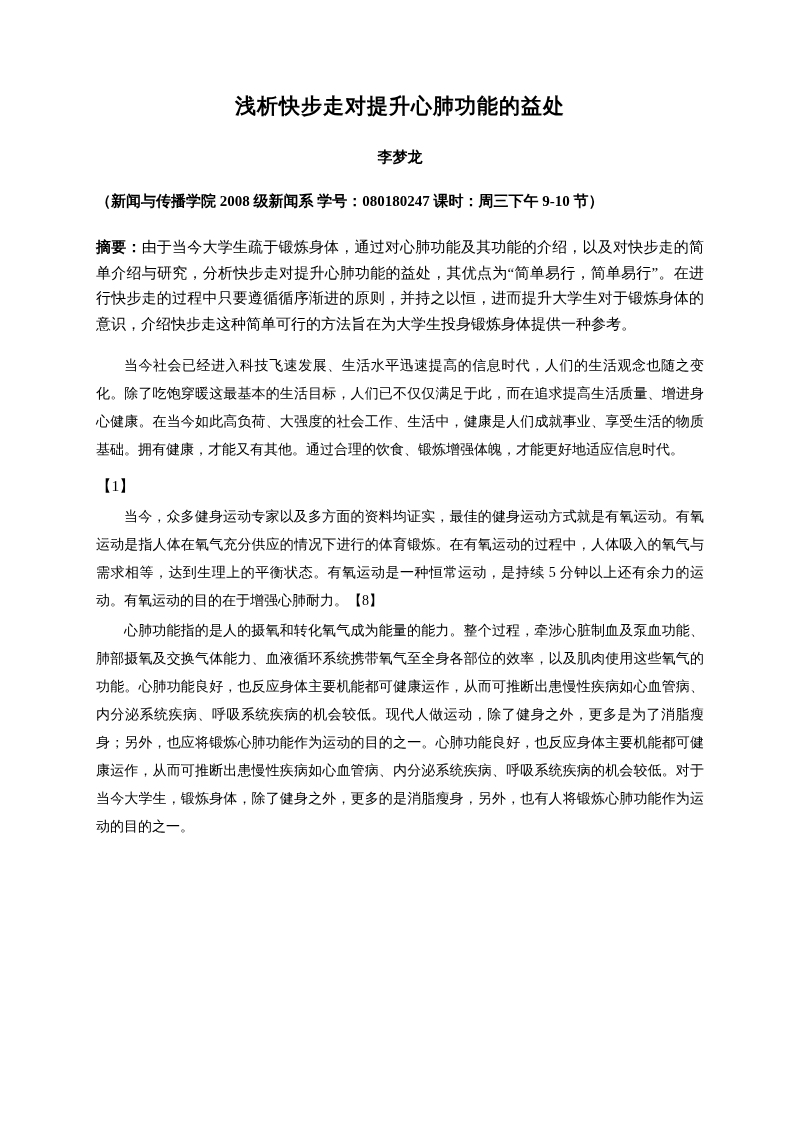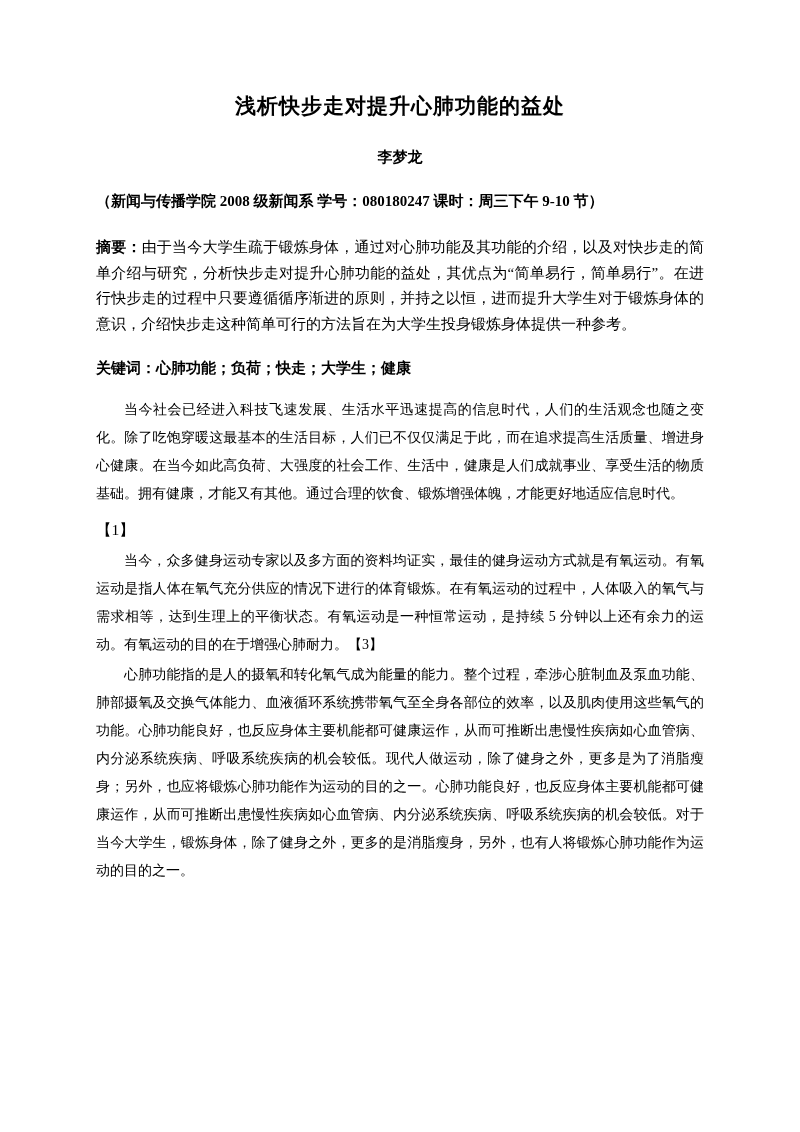--- a/index.html
+++ b/index.html
@@ -83,23 +83,22 @@
   <h1 class="doc-title">浅析快步走对提升心肺功能的益处</h1>
 
   <div class="doc-author">李梦龙</div>
 
   <div class="doc-affiliation">（新闻与传播学院 2008 级新闻系 学号：080180247 课时：周三下午 9-10 节）</div>
 
   <div class="abstract-block">
     <span class="abstract-label">摘要：</span><span>由于当今大学生疏于锻炼身体，通过对心肺功能及其功能的介绍，以及对快步走的简单介绍与研究，分析快步走对提升心肺功能的益处，其优点为“简单易行，简单易行”。在进行快步走的过程中只要遵循循序渐进的原则，并持之以恒，进而提升大学生对于锻炼身体的意识，介绍快步走这种简单可行的方法旨在为大学生投身锻炼身体提供一种参考。</span>
   </div>
 
-  <div class="keywords">关键词：心肺功能；负荷；快走；大学生；健康</div>
 
   <p class="body-para">当今社会已经进入科技飞速发展、生活水平迅速提高的信息时代，人们的生活观念也随之变化。除了吃饱穿暖这最基本的生活目标，人们已不仅仅满足于此，而在追求提高生活质量、增进身心健康。在当今如此高负荷、大强度的社会工作、生活中，健康是人们成就事业、享受生活的物质基础。拥有健康，才能又有其他。通过合理的饮食、锻炼增强体魄，才能更好地适应信息时代。</p>
 
   <p class="ref-mark">【1】</p>
 
-  <p class="body-para tight">当今，众多健身运动专家以及多方面的资料均证实，最佳的健身运动方式就是有氧运动。有氧运动是指人体在氧气充分供应的情况下进行的体育锻炼。在有氧运动的过程中，人体吸入的氧气与需求相等，达到生理上的平衡状态。有氧运动是一种恒常运动，是持续 5 分钟以上还有余力的运动。有氧运动的目的在于增强心肺耐力。【3】</p>
+  <p class="body-para tight">当今，众多健身运动专家以及多方面的资料均证实，最佳的健身运动方式就是有氧运动。有氧运动是指人体在氧气充分供应的情况下进行的体育锻炼。在有氧运动的过程中，人体吸入的氧气与需求相等，达到生理上的平衡状态。有氧运动是一种恒常运动，是持续 5 分钟以上还有余力的运动。有氧运动的目的在于增强心肺耐力。【8】</p>
 
   <p class="body-para tight">心肺功能指的是人的摄氧和转化氧气成为能量的能力。整个过程，牵涉心脏制血及泵血功能、肺部摄氧及交换气体能力、血液循环系统携带氧气至全身各部位的效率，以及肌肉使用这些氧气的功能。心肺功能良好，也反应身体主要机能都可健康运作，从而可推断出患慢性疾病如心血管病、内分泌系统疾病、呼吸系统疾病的机会较低。现代人做运动，除了健身之外，更多是为了消脂瘦身；另外，也应将锻炼心肺功能作为运动的目的之一。心肺功能良好，也反应身体主要机能都可健康运作，从而可推断出患慢性疾病如心血管病、内分泌系统疾病、呼吸系统疾病的机会较低。对于当今大学生，锻炼身体，除了健身之外，更多的是消脂瘦身，另外，也有人将锻炼心肺功能作为运动的目的之一。</p>
 
 </div>
 
 </body></html>

